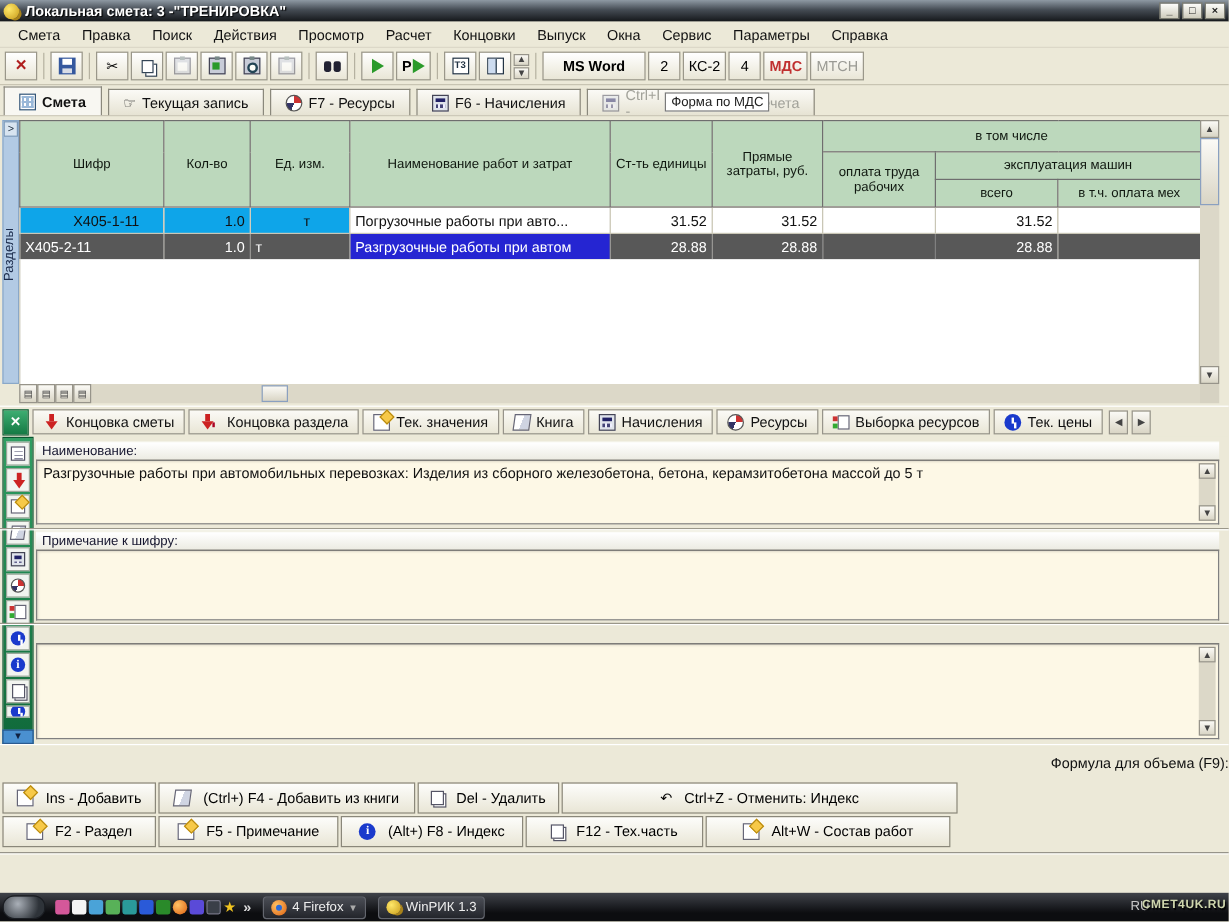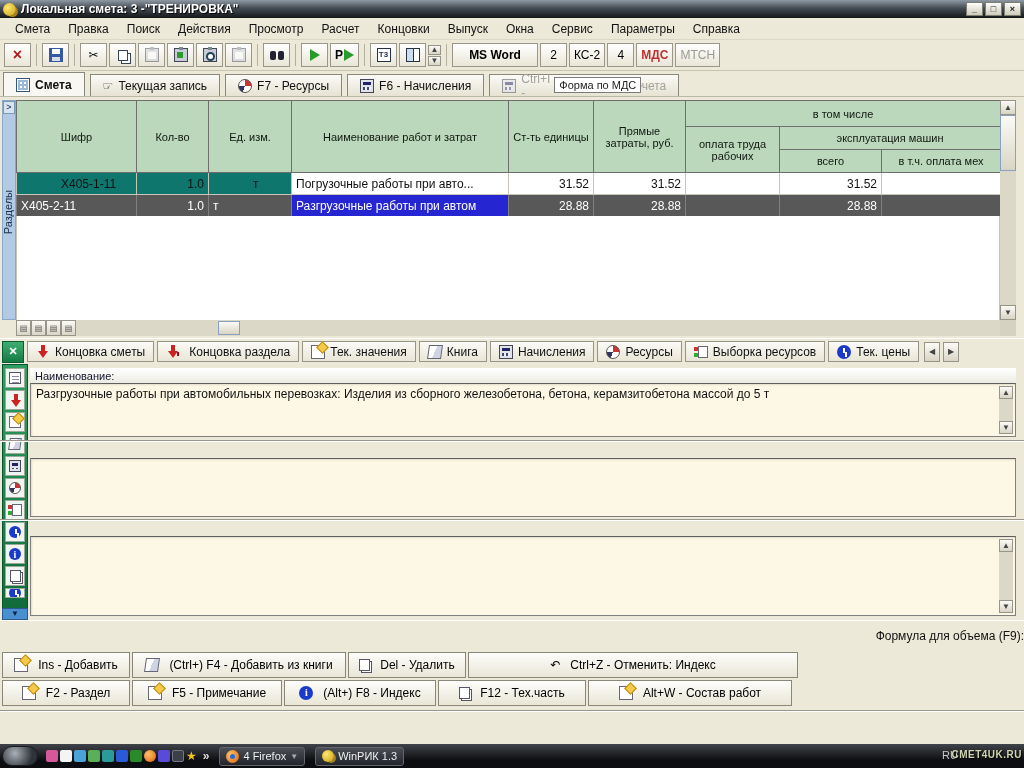--- a/index.html
+++ b/index.html
@@ -27,21 +27,21 @@
 .tab.dis{color:#a2a29a;}
 .overlay-box{position:absolute;left:64px;top:2px;background:#fff;border:1px solid #7a7a7a;padding:1px 4px;font-size:11px;color:#222;white-space:nowrap;}
 
 .grid-bg{position:absolute;top:97px;left:0;right:0;height:241px;background:#ece9d8;}
 .row-strip{position:absolute;left:2px;top:100px;width:14px;height:220px;background:#b2cae4;border:1px solid #8aa8c8;}
 .vlabel{position:absolute;left:2px;top:190px;width:14px;writing-mode:vertical-rl;transform:rotate(180deg);font-size:11px;color:#1c2c4c;text-align:center;}
 .expand-btn{position:absolute;left:3px;top:101px;width:12px;height:13px;background:#d8e4f0;border:1px solid #7a98b8;font-size:9px;line-height:11px;text-align:center;color:#123;}
 .grid-table{position:absolute;left:16px;top:100px;border-collapse:collapse;table-layout:fixed;width:984px;}
 .gh{background:#bcd8bc;border:1px solid #6e6e6e;font-size:11px;font-weight:normal;color:#101810;text-align:center;padding:1px 2px;overflow:hidden;}
 .gc{border:1px solid #c9c6b6;border-top:none;font-size:12px;padding:0 4px;white-space:nowrap;overflow:hidden;height:22px;background:#fff;}
-.gc.cream{background:#0f766e;padding-left:44px;}
+.gc.cream{background:#0ea5e9;padding-left:44px;}
 .num{text-align:right;}
 tr.sel td{background:#585858;color:#fff;border-color:#808080;}
 tr.sel td.namecell{background:#2525d2;}
 .grid-fill{position:absolute;left:16px;top:216px;width:984px;height:104px;background:#fff;border-left:1px solid #c9c6b6;border-right:1px solid #c9c6b6;}
 
 .sb{background:#dcd8c8;}
 .sb-btn{background:linear-gradient(#fbfaf6,#d9d5c5);border:1px solid #97948a;display:flex;align-items:center;justify-content:center;font-size:8px;color:#444;flex:none;}
 .sb-thumb{background:linear-gradient(#fbfaf6,#d9d5c5);border:1px solid #8aa0c0;}
 
 .ptabbar{position:absolute;top:338px;left:0;right:0;height:26px;display:flex;align-items:center;gap:3px;padding-left:2px;border-top:1px solid #fff;}
@@ -385,20 +385,21 @@
   <div class="field-label" style="top:4px;">Наименование:</div>
   <div class="cfield" style="top:19px;height:54px;">
     <span>Разгрузочные работы при автомобильных перевозках: Изделия из сборного железобетона, бетона, керамзитобетона массой до 5 т</span>
     <span class="fscroll">
       <span class="sb-btn">▲</span>
       <span class="sb-btn">▼</span>
     </span>
   </div>
 
   <div class="divider" style="top:76px;"></div>
+  <div class="field-label" style="top:79px;">Примечание к шифру:</div>
   <div class="cfield" style="top:94px;height:59px;">
     <span></span>
   </div>
 
   <div class="divider" style="top:155px;"></div>
   <div class="cfield" style="top:172px;height:80px;">
     <span></span>
     <span class="fscroll">
       <span class="sb-btn">▲</span>
       <span class="sb-btn">▼</span>

